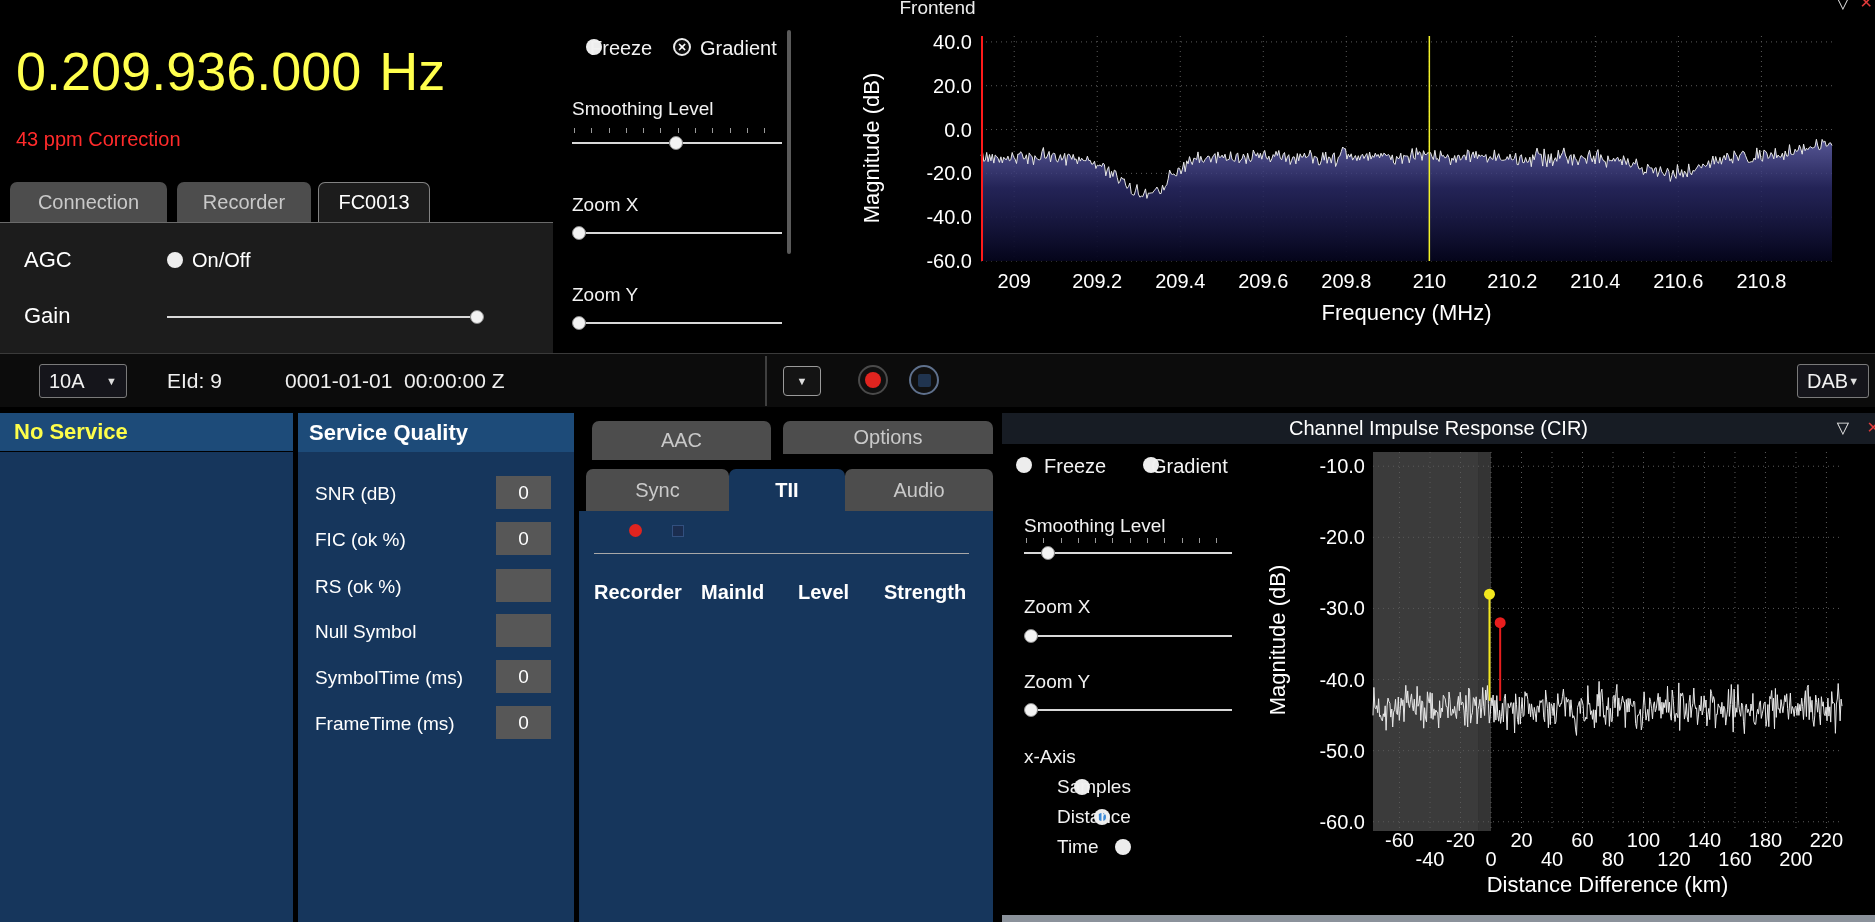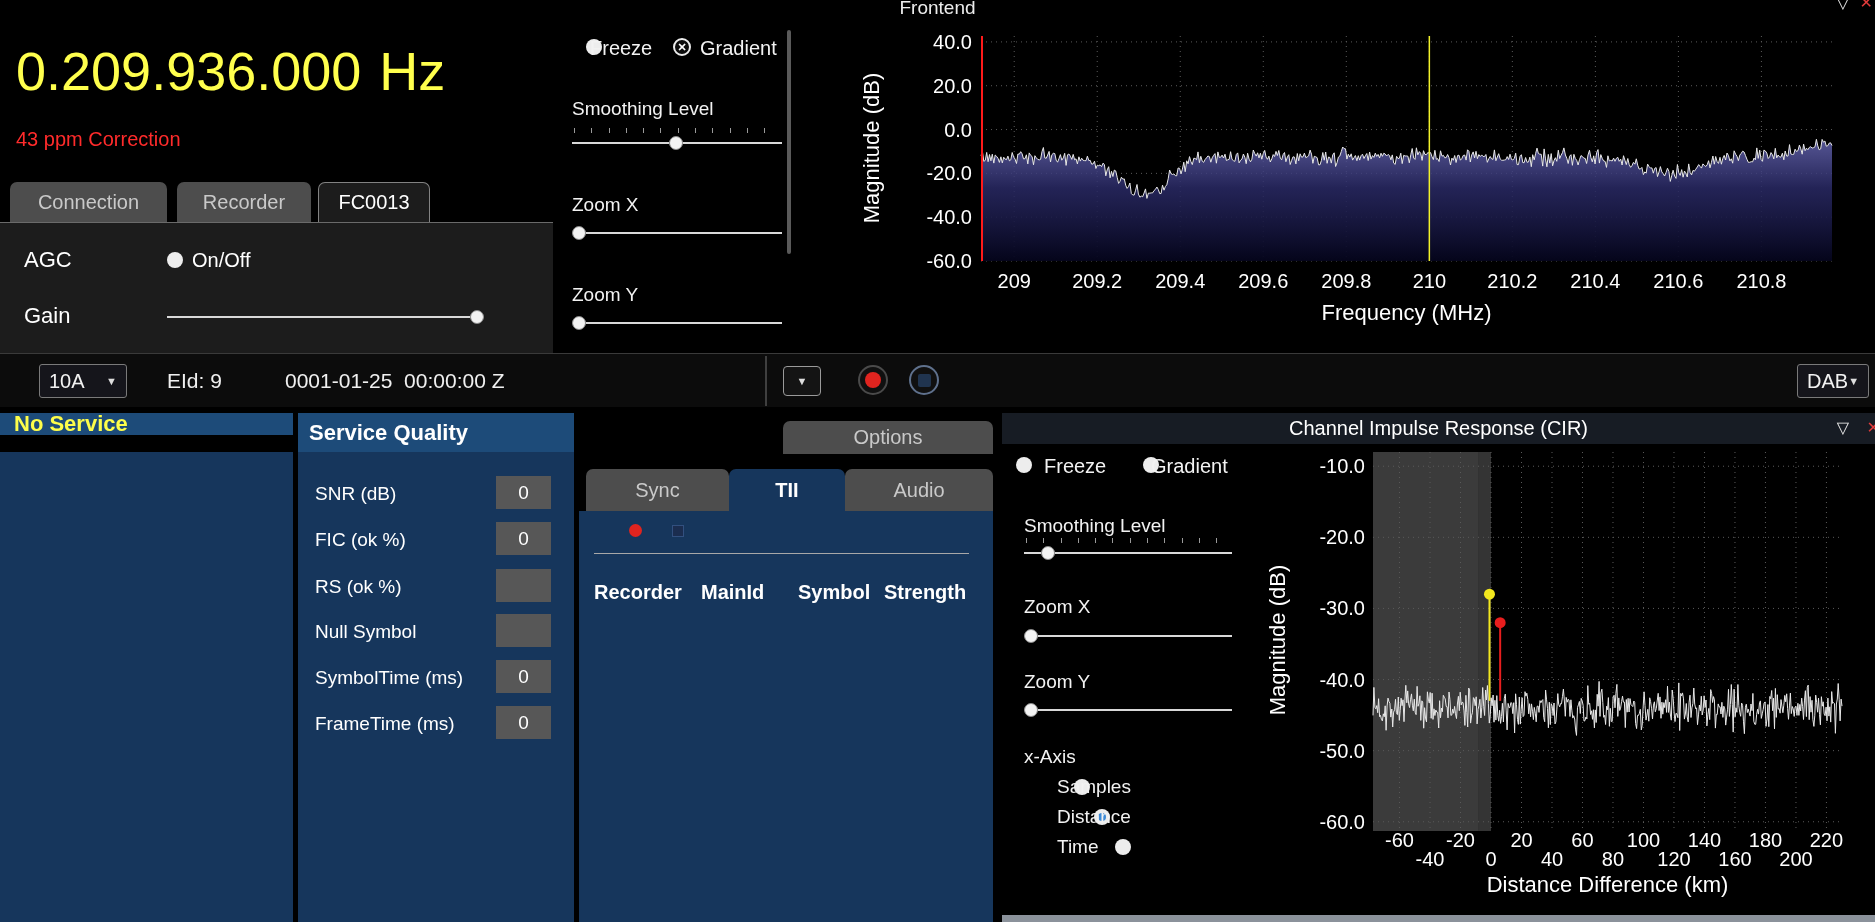--- a/index.html
+++ b/index.html
@@ -175,40 +175,40 @@
         <text x="29" y="134" text-anchor="middle" class="axis-title" transform="rotate(-90 29 134)">Magnitude (dB)</text>
       </svg>
   </div>
 
   <div class="ensemble-bar">
     <div class="abs combo" style="left:39px;top:10px;width:88px;height:34px">
       <span>10A</span>
       <span class="caret">▼</span>
     </div>
     <div class="abs bar-text" style="left:167px;top:0">EId: 9</div>
-    <div class="abs bar-text" style="left:285px;top:0">0001-01-25  00:00:00 Z</div>
+    <div class="abs bar-text" style="left:285px;top:0">0001-01-01  00:00:00 Z</div>
     <div class="abs" style="left:765px;top:2px;width:2px;height:50px;background:#3f3f3f"></div>
     <div class="abs iconbtn" style="left:783px;top:12px;width:38px;height:30px">
       <span class="caret">▼</span>
     </div>
     <div class="abs circlebtn rec-outer" style="left:858px;top:11px">
       <span class="rec-inner"></span>
     </div>
     <div class="abs circlebtn stop-outer" style="left:909px;top:11px">
       <span class="stop-inner"></span>
     </div>
     <div class="abs combo" style="left:1797px;top:10px;width:72px;height:34px">
       <span>DAB</span>
       <span class="caret">▼</span>
     </div>
   </div>
 
   <div class="bottom">
 
-    <div class="abs hdr" style="left:0;top:6px;width:293px;height:22px">
+    <div class="abs hdr" style="left:0;top:6px;width:293px;height:38px">
       <span style="margin-left:14px;font-size:22px;font-weight:bold;color:#fdfd4a">No Service</span>
     </div>
     <div class="abs panel-blue" style="left:0;top:45px;width:293px;height:470px"></div>
 
     <div class="abs hdr" style="left:298px;top:6px;width:276px;height:39px">
       <span style="margin-left:11px;font-size:22px;font-weight:bold">Service Quality</span>
     </div>
     <div class="abs panel-blue" style="left:298px;top:45px;width:276px;height:470px"></div>
     <div class="abs qlabel" style="left:315px;top:76px">SNR (dB)</div>
     <div class="abs qbox" style="left:496px;top:69px">0</div>
@@ -217,39 +217,42 @@
     <div class="abs qlabel" style="left:315px;top:169px">RS (ok %)</div>
     <div class="abs qbox" style="left:496px;top:162px"></div>
     <div class="abs qlabel" style="left:315px;top:214px">Null Symbol</div>
     <div class="abs qbox" style="left:496px;top:207px"></div>
     <div class="abs qlabel" style="left:315px;top:260px">SymbolTime (ms)</div>
     <div class="abs qbox" style="left:496px;top:253px">0</div>
     <div class="abs qlabel" style="left:315px;top:306px">FrameTime (ms)</div>
     <div class="abs qbox" style="left:496px;top:299px">0</div>
 
     <div class="abs" style="left:579px;top:0;width:414px;height:515px">
+      <div class="abs tab tab-inactive" style="left:13px;top:14px;width:179px;height:39px">
+          <span>AAC</span>
+        </div>
       <div class="abs tab tab-inactive" style="left:204px;top:14px;width:210px;height:33px">
           <span>Options</span>
         </div>
       <div class="abs tab tab-inactive" style="left:7px;top:62px;width:143px;height:42px">
           <span>Sync</span>
         </div>
       <div class="abs tab tab-blue" style="left:150px;top:62px;width:116px;height:42px">
           <span>TII</span>
         </div>
       <div class="abs tab tab-inactive" style="left:266px;top:62px;width:148px;height:42px">
           <span>Audio</span>
         </div>
       <div class="abs panel-blue" style="left:0;top:104px;width:414px;height:411px"></div>
       <span class="abs" style="left:50px;top:117px;width:13px;height:13px;border-radius:50%;background:#e0241f"></span>
       <span class="abs" style="left:93px;top:118px;width:12px;height:12px;background:#1b2d4f;border:1px solid #32507f"></span>
       <div class="abs" style="left:15px;top:146px;width:375px;height:1px;background:#a8a8a8"></div>
       <div class="abs colhdr" style="left:15px;top:174px">Recorder</div>
       <div class="abs colhdr" style="left:122px;top:174px">MainId</div>
-      <div class="abs colhdr" style="left:219px;top:174px">Symbol</div>
+      <div class="abs colhdr" style="left:219px;top:174px">Level</div>
       <div class="abs colhdr" style="left:305px;top:174px">Strength</div>
     </div>
 
     <div class="abs" style="left:1002px;top:0;width:873px;height:515px;background:#000">
       <div class="abs cir-titlebar" style="left:0;top:6px;width:873px;height:31px">
         <div style="text-align:center;font-size:20px;line-height:31px">Channel Impulse Response (CIR)</div>
         <span class="abs hdr-icon" style="right:26px;top:5px">▽</span>
         <span class="abs hdr-close" style="right:-5px;top:5px">✕</span>
       </div>
 

